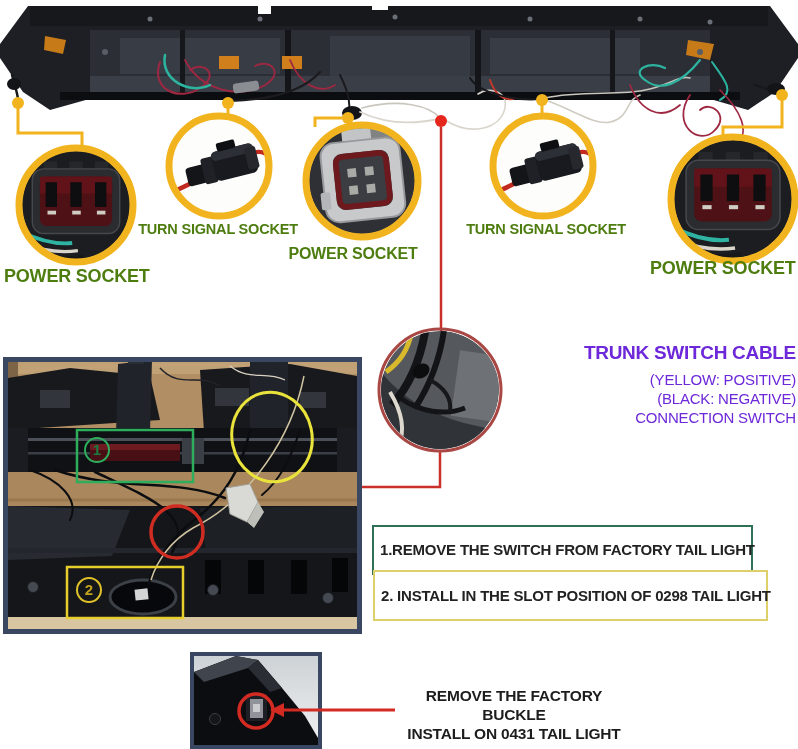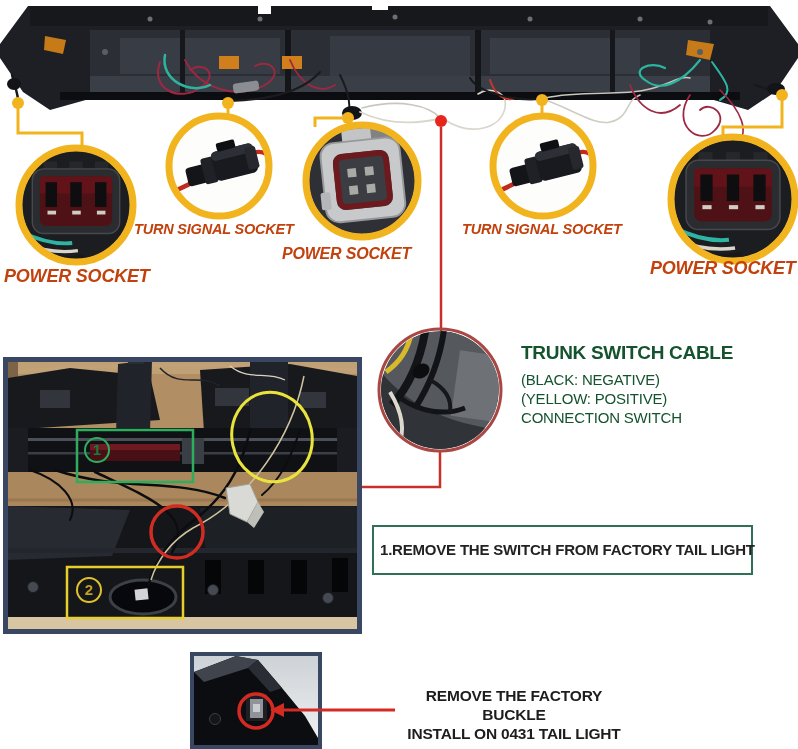--- a/index.html
+++ b/index.html
@@ -1,24 +1,24 @@
 <!DOCTYPE html>
 <html><head>
 <meta charset="utf-8">
 <style>
   html,body{margin:0;padding:0;background:#ffffff;}
   #stage{position:relative;width:798px;height:749px;background:#ffffff;overflow:hidden;
          font-family:"Liberation Sans",sans-serif;}
   #art{position:absolute;left:0;top:0;z-index:0;}
-  .lbl{position:absolute;z-index:2;font-weight:bold;color:#c2410c;
-       letter-spacing:-0.2px;white-space:nowrap;font-style:italic;}
+  .lbl{position:absolute;z-index:2;font-weight:bold;color:#4d7c0f;text-align:center;
+       letter-spacing:-0.2px;white-space:nowrap;}
   .lbl-big{font-size:18px;}
   .lbl-mid{font-size:16px;}
   .lbl-small{font-size:14.5px;}
-  #trunk-note{position:absolute;z-index:2;left:521px;top:342px;width:250px;text-align:left;color:#14532d;}
+  #trunk-note{position:absolute;z-index:2;left:546px;top:342px;width:250px;text-align:right;color:#6d28d9;}
   #trunk-note .tn-title{font-size:19px;font-weight:bold;letter-spacing:-0.3px;margin-bottom:6px;}
   #trunk-note .tn-line{font-size:15px;font-weight:500;line-height:19px;letter-spacing:-0.2px;}
   .step-box{position:absolute;z-index:2;background:#ffffff;font-size:15px;font-weight:bold;
             color:#222;padding:10px 6px;white-space:nowrap;letter-spacing:-0.2px;}
   #step-box-1{left:372px;top:525px;width:365px;height:26px;line-height:26px;border:2px solid #2f7157;}
   #step-box-2{left:373px;top:570px;width:379px;height:27px;line-height:27px;border:2px solid #ddd06b;}
   #buckle-note{position:absolute;z-index:2;left:399px;top:686px;width:230px;text-align:center;
                font-size:15.5px;font-weight:bold;color:#1d1d1d;line-height:19px;letter-spacing:-0.2px;}
   .marker{position:absolute;z-index:2;width:26px;height:26px;border-radius:50%;box-sizing:border-box;
           text-align:center;font-size:15px;font-weight:bold;line-height:22px;background:transparent;}
@@ -318,26 +318,27 @@
 </svg>
 
   <div class="lbl lbl-big" style="left:4px;top:266px;width:142px;">POWER SOCKET</div>
   <div class="lbl lbl-small" style="left:134px;top:221px;width:168px;">TURN SIGNAL SOCKET</div>
   <div class="lbl lbl-mid" style="left:282px;top:245px;width:142px;">POWER SOCKET</div>
   <div class="lbl lbl-small" style="left:462px;top:221px;width:168px;">TURN SIGNAL SOCKET</div>
   <div class="lbl lbl-big" style="left:650px;top:258px;width:142px;">POWER SOCKET</div>
 
   <div id="trunk-note">
     <div class="tn-title">TRUNK SWITCH CABLE</div>
+    <div class="tn-line">(YELLOW: POSITIVE)</div>
     <div class="tn-line">(BLACK: NEGATIVE)</div>
-    <div class="tn-line">(YELLOW: POSITIVE)</div>
     <div class="tn-line">CONNECTION SWITCH</div>
   </div>
 
   <div id="step-box-1" class="step-box">1.REMOVE THE SWITCH FROM FACTORY TAIL LIGHT</div>
+  <div id="step-box-2" class="step-box">2. INSTALL IN THE SLOT POSITION OF 0298 TAIL LIGHT</div>
 
   <div id="marker-1" class="marker">1</div>
   <div id="marker-2" class="marker">2</div>
 
   <div id="buckle-note">
     <div>REMOVE THE FACTORY BUCKLE</div>
     <div>INSTALL ON 0431 TAIL LIGHT</div>
   </div>
 
 </div>

